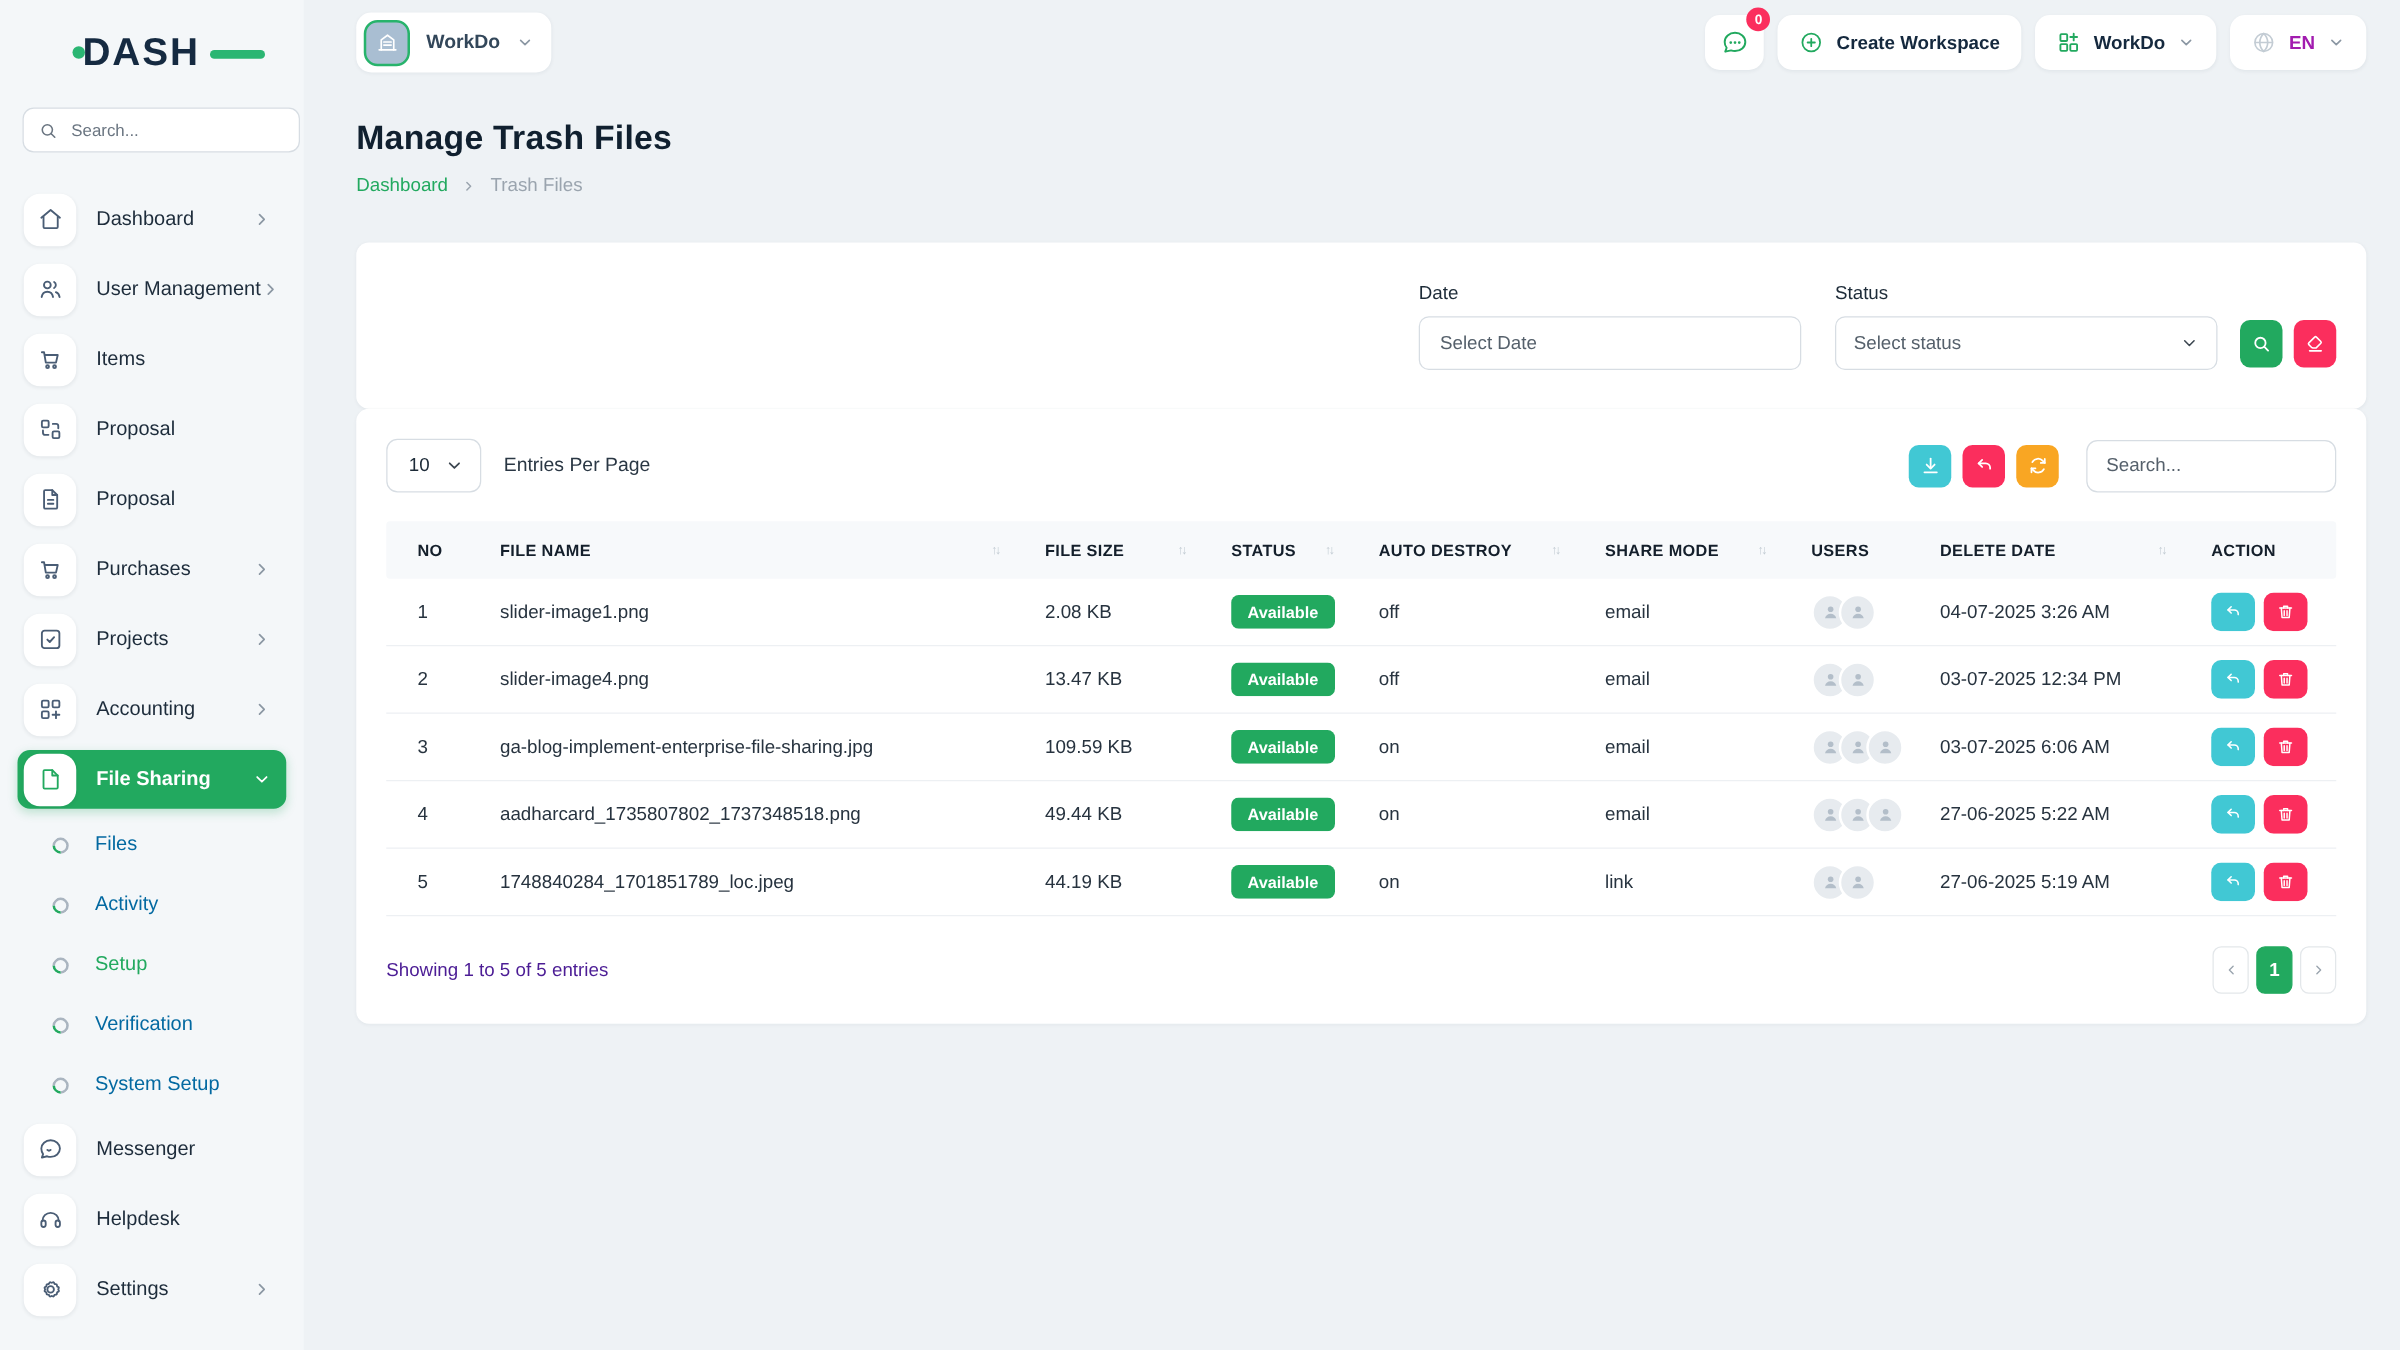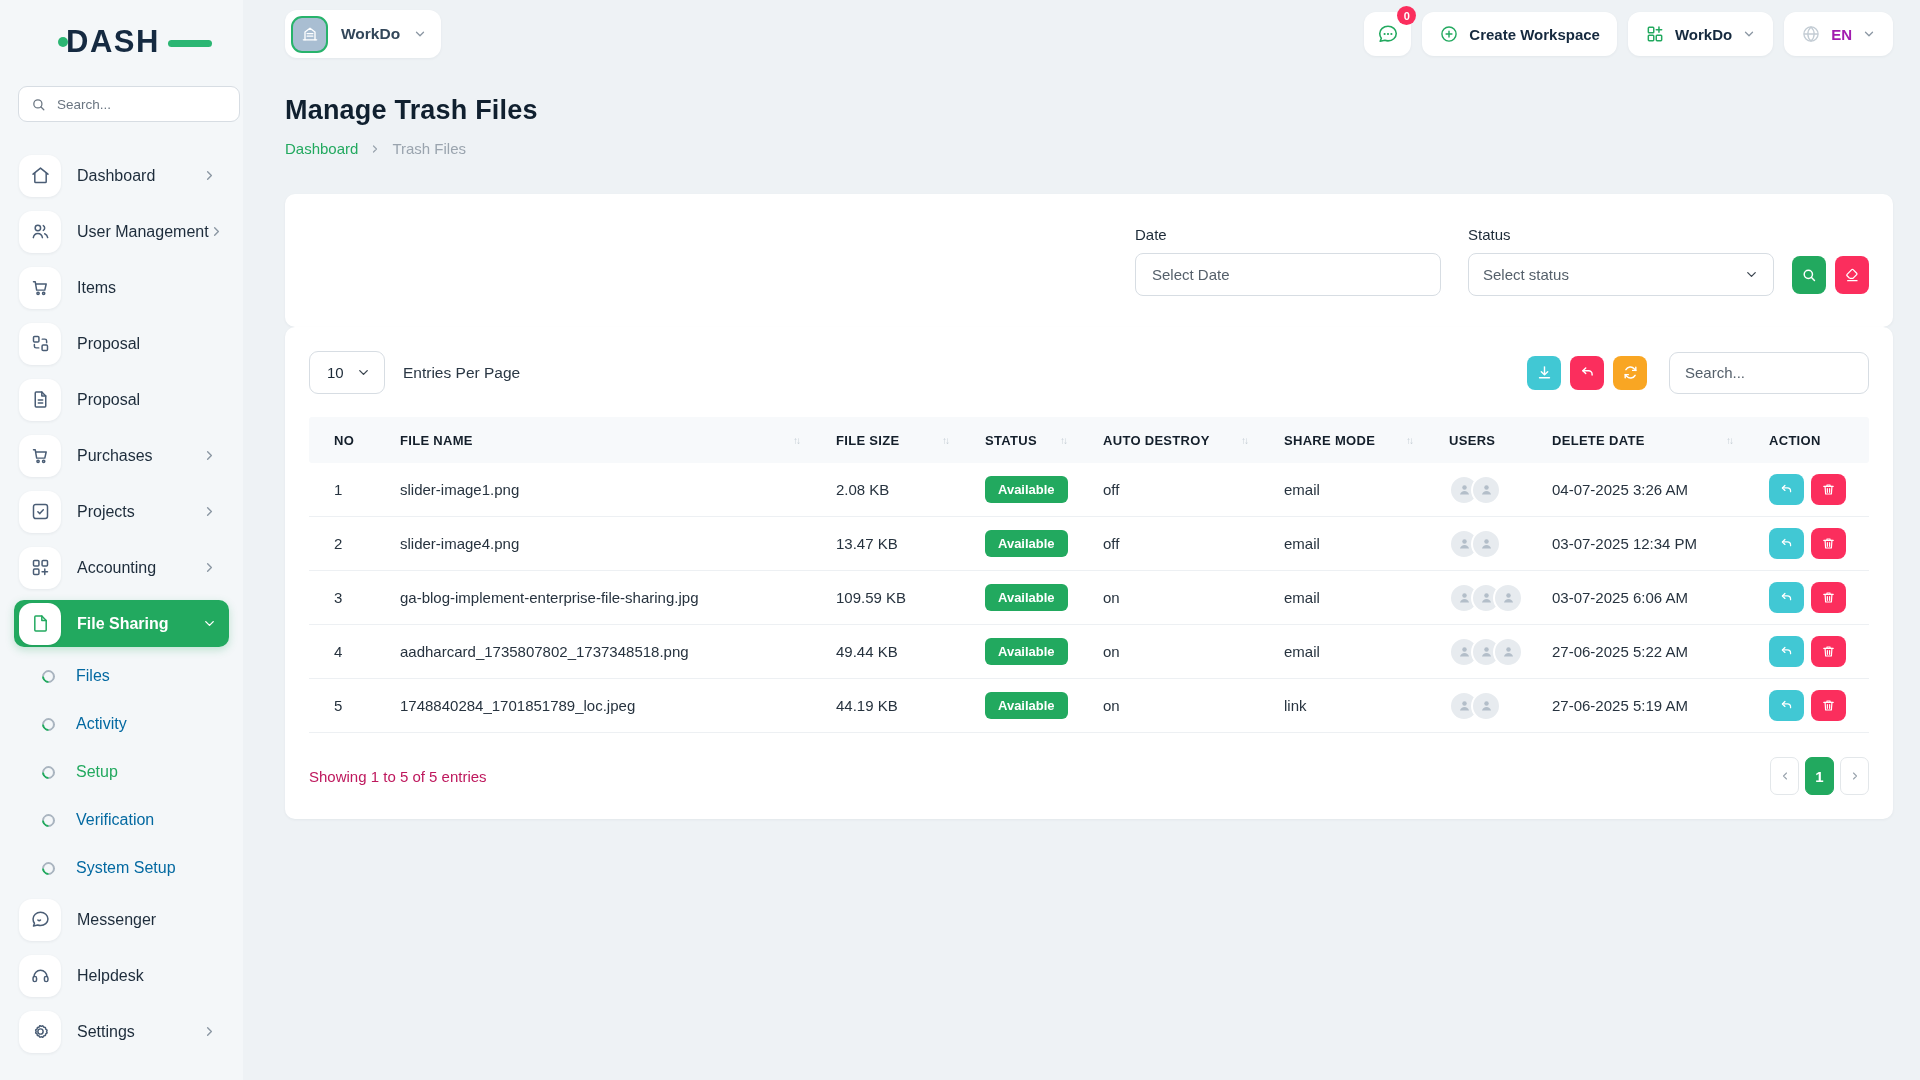--- a/index.html
+++ b/index.html
@@ -119,21 +119,21 @@
   .avatars{display:flex;align-items:center}
   .av{width:26px;height:26px;border-radius:50%;background:#e7ebef;border:2px solid #fff;box-sizing:content-box;
     display:flex;align-items:center;justify-content:center;margin-left:-8px}
   .av:first-child{margin-left:0}
   .av svg{width:15px;height:15px}
   .actions{display:flex;gap:7px}
   .act-btn{width:35px;height:31px;border-radius:8px;border:0;color:#fff;display:flex;align-items:center;justify-content:center;cursor:pointer}
   .act-btn svg{width:15px;height:15px}
 
   .tbl-footer{display:flex;align-items:center;margin-top:24px}
-  .showing{font-size:15px;color:#be185d}
+  .showing{font-size:15px;color:#4c1d95}
   .pager{margin-left:auto;display:flex;gap:6px}
   .pg-btn{width:29px;height:38px;box-sizing:border-box;border:1px solid #e3e7ea;border-radius:7px;background:#fff;
     display:flex;align-items:center;justify-content:center;color:#9aa4ae;font-size:15px;cursor:pointer}
   .pg-btn svg{width:12px;height:12px}
   .pg-btn.active{background:#22a95f;border-color:#22a95f;color:#fff;font-weight:600}
 </style>
 </head>
 <body>
 
 <div class="app">

